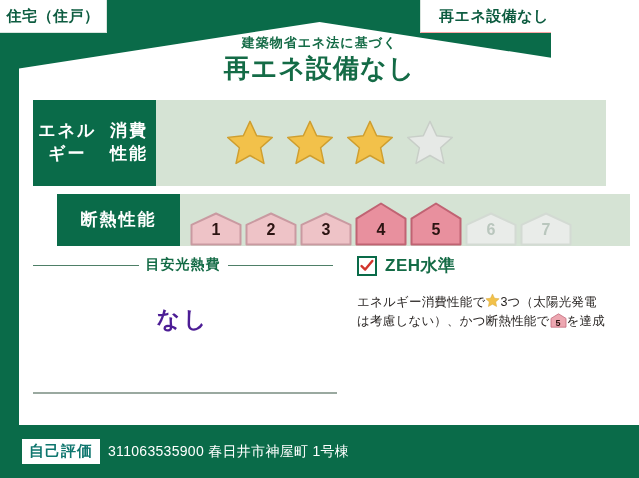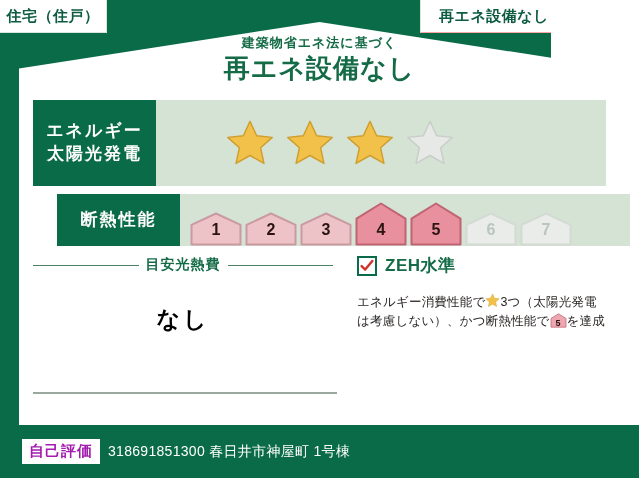--- a/index.html
+++ b/index.html
@@ -53,21 +53,21 @@
   .perf-row{
     position:absolute;left:14px;width:573px;
     display:flex;align-items:stretch;
   }
   #row-energy{top:16px;height:86px;}
   #row-insulation{top:110px;height:52px;padding-left:24px;}
 
   .row-label{
     background:#0a6b49;color:#ffffff;
     font-weight:bold;font-size:17px;letter-spacing:2px;
-    display:flex;flex-direction:column;align-items:center;justify-content:center;
+    display:flex;flex-direction:row;align-items:center;justify-content:center;
     box-sizing:border-box;flex:0 0 123px;
     line-height:1.35;text-align:center;
   }
   .row-body{
     background:#d5e3d4;flex:1;
     display:flex;align-items:center;
     box-sizing:border-box;
   }
 
   
@@ -89,21 +89,21 @@
   .house.lvl-off .house-num{color:#b9c6bd;}
 
   
   #cost-block{position:absolute;left:14px;top:172px;width:300px;}
   #cost-head{
     display:flex;align-items:center;justify-content:center;gap:7px;
     color:#146b46;font-weight:bold;font-size:14px;letter-spacing:1px;
   }
   #cost-head .rule{height:1px;background:#4e7f67;flex:1;}
   #cost-value{
-    text-align:center;color:#000000;font-weight:bold;
+    text-align:center;color:#4c1d95;font-weight:bold;
     font-size:23px;margin-top:30px;letter-spacing:3px;
   }
   #cost-divider{
     position:absolute;left:14px;top:308px;width:304px;height:2px;
     background:#9aa9a0;
   }
 
   
   #zeh-block{position:absolute;left:338px;top:170px;width:250px;}
   #zeh-head{display:flex;align-items:center;gap:8px;}
@@ -128,21 +128,21 @@
     font-size:9px;font-weight:bold;color:#2b1412;line-height:1;
   }
 
   
   #footer{
     position:absolute;left:0;bottom:0;width:639px;height:53px;
     background:#0a6b49;display:flex;align-items:center;
     box-sizing:border-box;padding:0 22px;
   }
   #footer-badge{
-    background:#ffffff;color:#a21caf;font-weight:bold;font-size:15px;
+    background:#ffffff;color:#0f766e;font-weight:bold;font-size:15px;
     padding:3px 7px;letter-spacing:1px;margin-right:8px;white-space:nowrap;
   }
   #footer-info{color:#ffffff;font-size:14px;letter-spacing:0.3px;white-space:nowrap;}
   #footer-date{color:#ffffff;font-size:14px;margin-left:auto;letter-spacing:0.3px;white-space:nowrap;}
 </style>
 </head>
 <body>
 
 <div id="label-root">
 
@@ -159,21 +159,21 @@
   <div id="header-text">
     <div id="header-sub">建築物省エネ法に基づく</div>
     <div id="header-title">再エネ設備なし</div>
   </div>
 
   <div id="card">
 
     <div id="row-energy" class="perf-row">
       <div class="row-label">
         <span>エネルギー</span>
-        <span>太陽光発電</span>
+        <span>消費性能</span>
       </div>
       <div class="row-body">
         <div id="stars">
             <span class="star"><svg viewBox="0 0 24 24" width="52" height="50">
                 <polygon points="12,1.6 15.2,8.5 22.7,9.3 17.1,14.3 18.7,21.8 12,18.0 5.3,21.8 6.9,14.3 1.3,9.3 8.8,8.5" fill="#f2c14a" stroke="#cf9e2e" stroke-width="0.7" stroke-linejoin="round"></polygon>
               </svg></span>
             <span class="star"><svg viewBox="0 0 24 24" width="52" height="50">
                 <polygon points="12,1.6 15.2,8.5 22.7,9.3 17.1,14.3 18.7,21.8 12,18.0 5.3,21.8 6.9,14.3 1.3,9.3 8.8,8.5" fill="#f2c14a" stroke="#cf9e2e" stroke-width="0.7" stroke-linejoin="round"></polygon>
               </svg></span>
             <span class="star"><svg viewBox="0 0 24 24" width="52" height="50">
@@ -264,16 +264,16 @@
         <span>は考慮しない）、かつ断熱性能で</span><span class="inline-house"><svg viewBox="0 0 20 18" width="17" height="15">
               <polygon points="10,1 19,6.5 19,17 1,17 1,6.5" fill="#eda7b1" stroke="#c4707f" stroke-width="1"></polygon>
             </svg><span>5</span></span><span>を達成</span>
       </div>
     </div>
 
   </div>
 
   <div id="footer">
     <span id="footer-badge">自己評価</span>
-    <span id="footer-info">318691851300  春日井市神屋町 1号棟</span>
+    <span id="footer-info">311063535900  春日井市神屋町 1号棟</span>
   </div>
 
 </div>
 
 </body></html>

